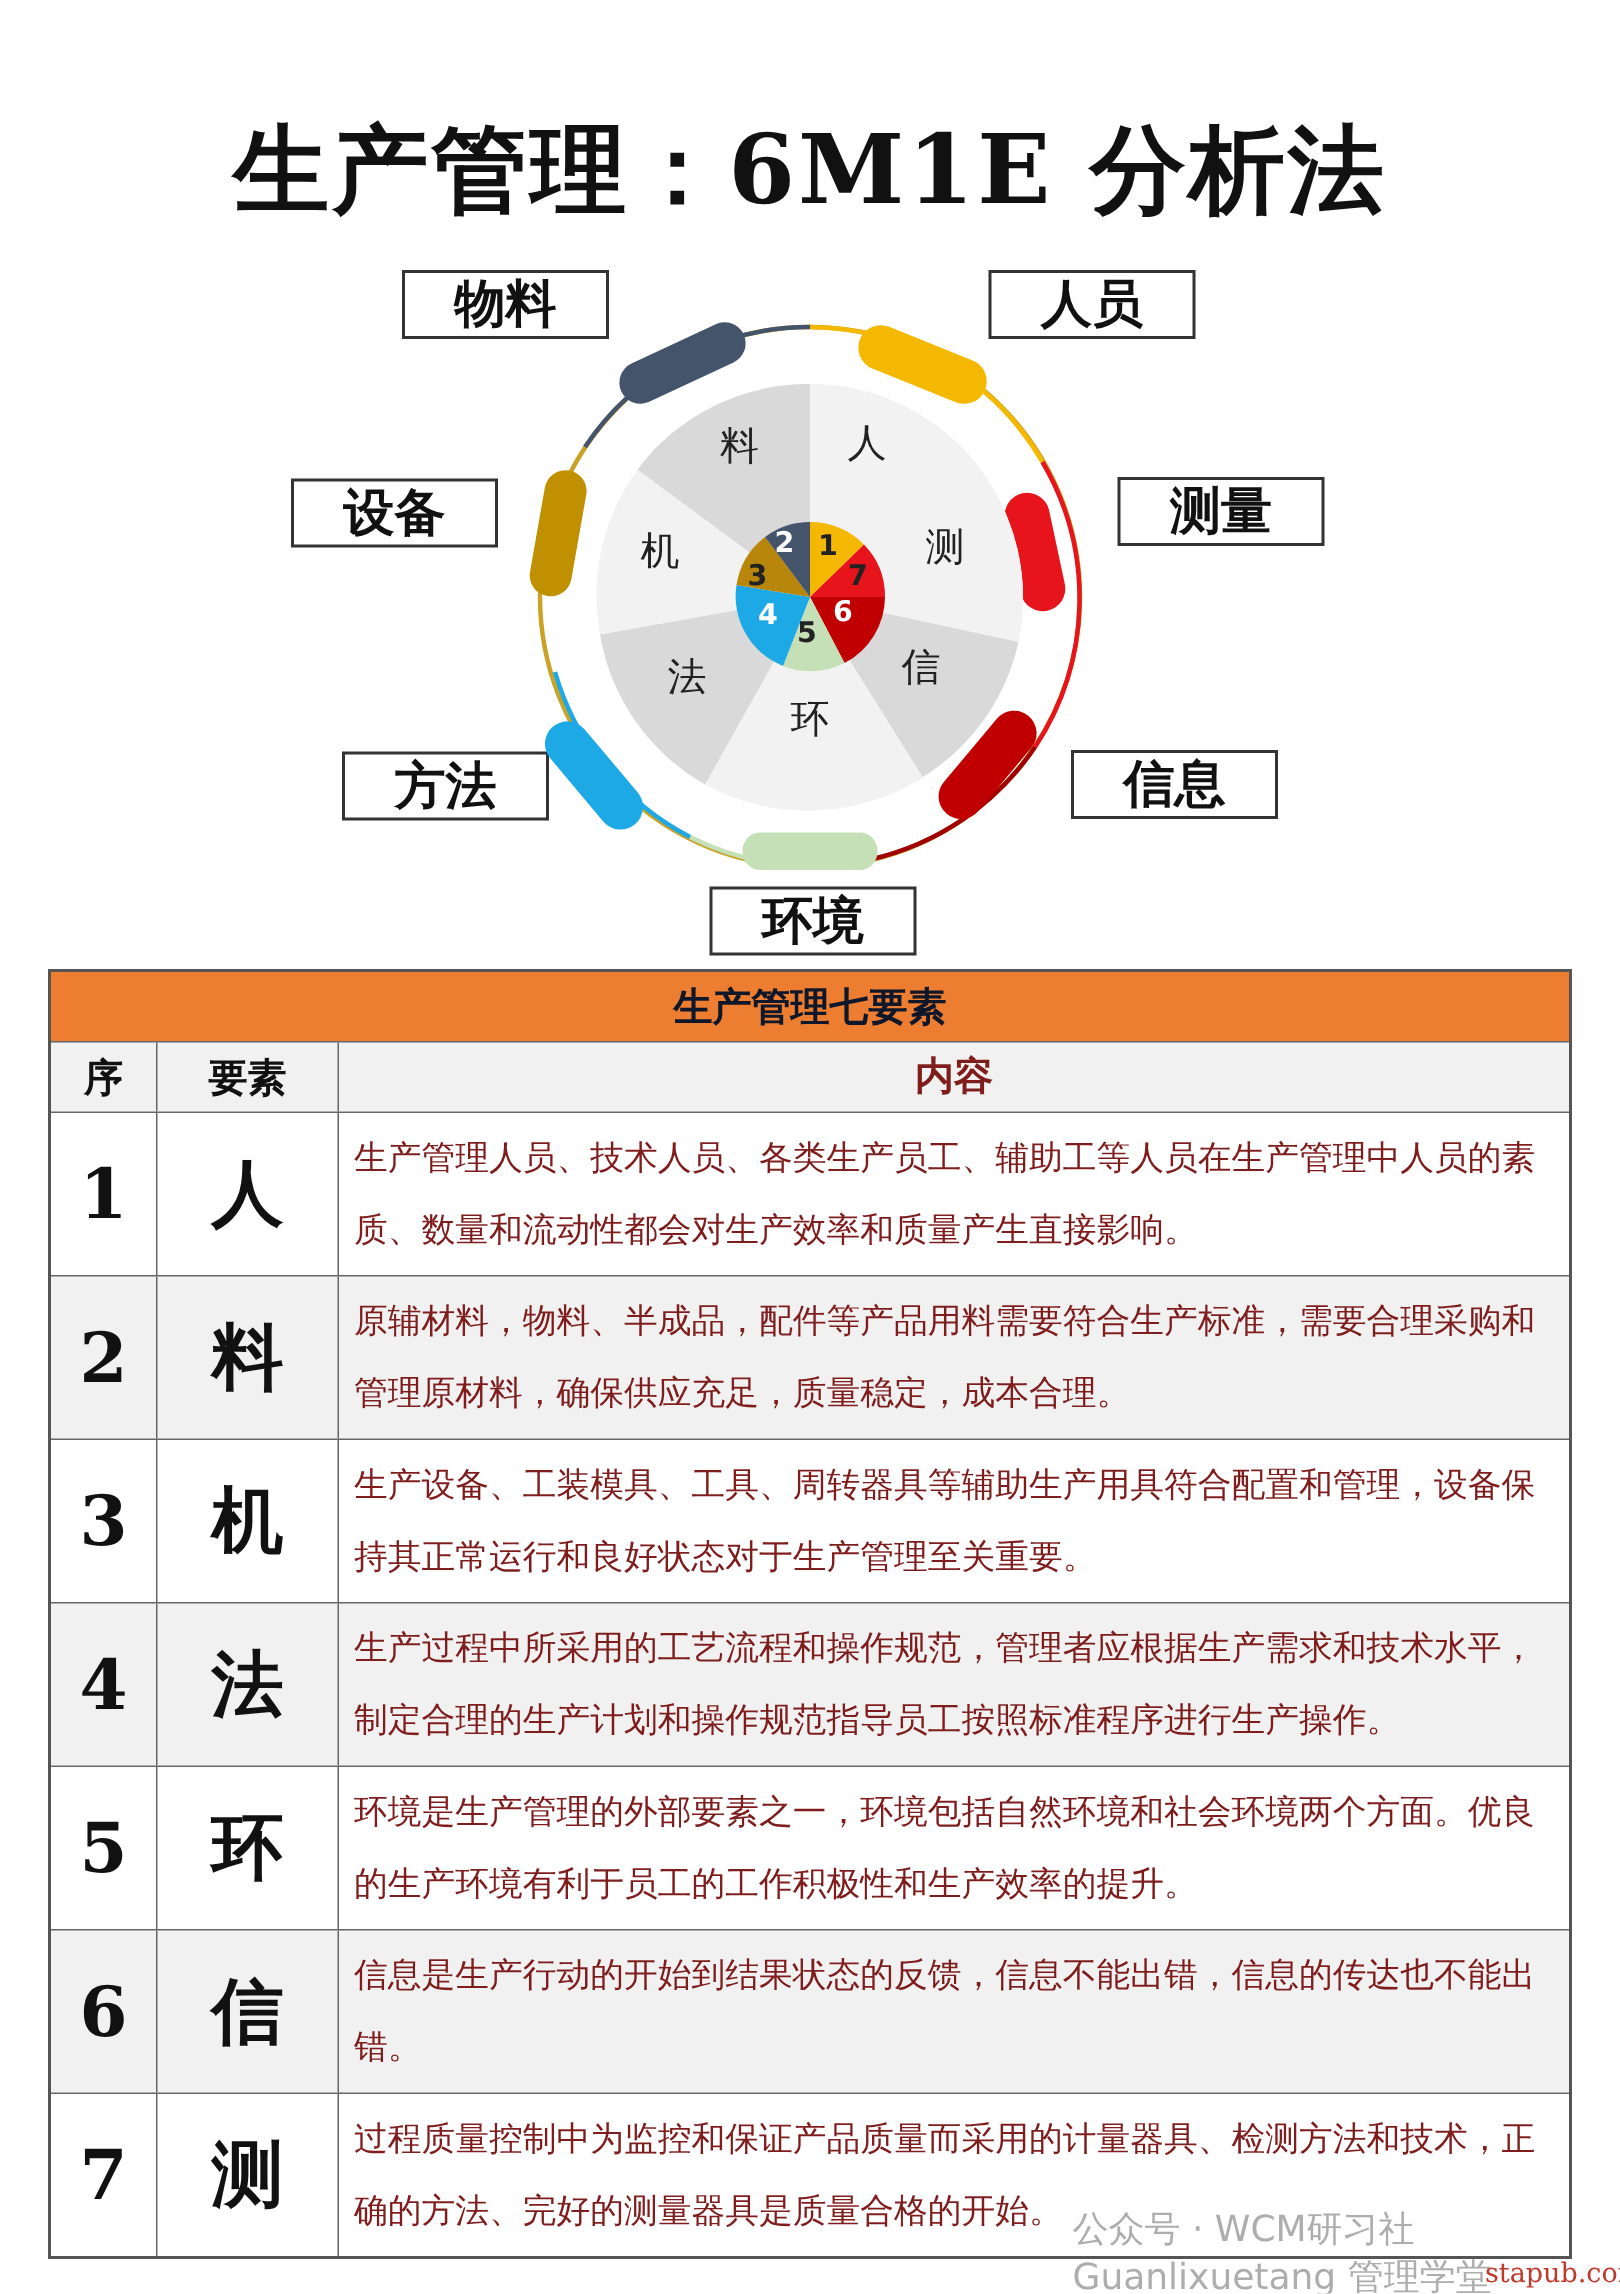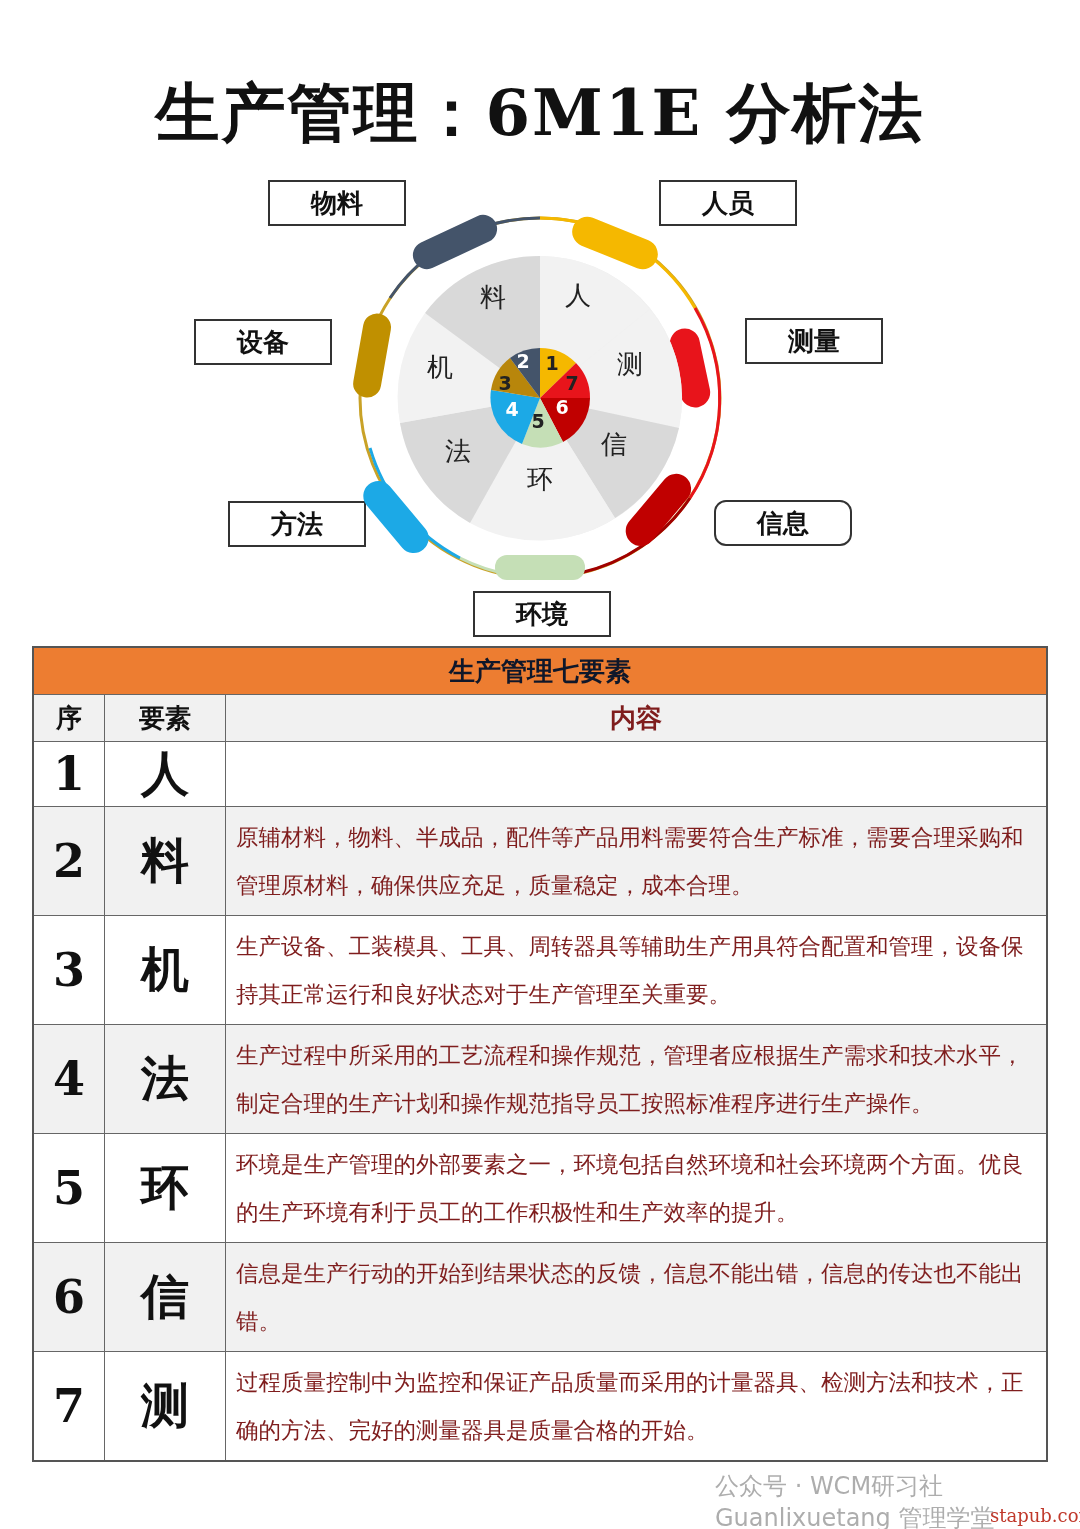--- a/index.html
+++ b/index.html
@@ -1,18 +1,18 @@
 <!DOCTYPE html>
 <html><head>
 <meta charset="utf-8">
 <style>
   html,body{margin:0;padding:0;background:#ffffff;}
   body{width:1080px;height:1529px;position:relative;overflow:hidden;font-family:"DejaVu Sans",sans-serif;color:#111;}
   .title{position:absolute;left:0;top:70px;width:1080px;text-align:center;font-size:64px;font-weight:bold;font-family:"DejaVu Serif",serif;letter-spacing:2px;}
-  .lbl{position:absolute;width:138px;height:46px;border:2px solid #333;background:#fff;display:flex;align-items:center;justify-content:center;font-size:26px;font-weight:bold;box-sizing:border-box;}
+  .lbl{position:absolute;width:138px;height:46px;border:2px solid #333;background:#fff;display:flex;align-items:center;justify-content:center;font-size:34px;font-weight:bold;box-sizing:border-box;}
   .diagram{position:absolute;left:350px;top:208px;width:380px;height:380px;}
   .table{position:absolute;left:32px;top:646px;width:1016px;border:2px solid #555;box-sizing:border-box;}
   .thead{height:46px;background:#ed7d31;color:#0f172a;display:flex;align-items:center;justify-content:center;font-size:26px;font-weight:bold;}
   .row{display:flex;border-top:1.5px solid #666;}
   .row.alt{background:#f1f1f1;}
   .c1{width:70px;border-right:1.5px solid #666;display:flex;align-items:center;justify-content:center;}
   .c2{width:120px;border-right:1.5px solid #666;display:flex;align-items:center;justify-content:center;}
   .c3{flex:1;padding:6px 10px;font-size:22.5px;line-height:48px;color:#7f1d1d;}
   .hdr .c1,.hdr .c2,.hdr .c3{font-size:26px;font-weight:bold;}
   .hdr .c3{text-align:center;padding:0;line-height:46px;}
@@ -25,21 +25,21 @@
 </head>
 <body>
 
 <div class="title">生产管理：6M1E 分析法</div>
 
 <div class="lbl" style="left:268px;top:180px;">物料</div>
 <div class="lbl" style="left:659px;top:180px;">人员</div>
 <div class="lbl" style="left:194px;top:319px;">设备</div>
 <div class="lbl" style="left:745px;top:318px;">测量</div>
 <div class="lbl" style="left:228px;top:501px;">方法</div>
-<div class="lbl" style="left:714px;top:500px;border-radius:12px;">信息</div>
+<div class="lbl" style="left:714px;top:500px;">信息</div>
 <div class="lbl" style="left:473px;top:591px;">环境</div>
 
 <svg class="diagram" viewBox="0 0 380 380">
 
   <circle cx="190" cy="190" r="180" fill="none" stroke="#c9a227" stroke-width="3"></circle>
   <path d="M190 10 A180 180 0 0 1 345 100" fill="none" stroke="#f5b800" stroke-width="3"></path>
   <path d="M345 100 A180 180 0 0 1 340 290" fill="none" stroke="#e8141b" stroke-width="3"></path>
   <path d="M340 290 A180 180 0 0 1 230 365" fill="none" stroke="#a00000" stroke-width="3"></path>
   <path d="M230 365 A180 180 0 0 1 110 350" fill="none" stroke="#c5dfb6" stroke-width="3"></path>
   <path d="M110 350 A180 180 0 0 1 20 240" fill="none" stroke="#1ca9e6" stroke-width="3"></path>
@@ -92,20 +92,21 @@
 <div class="table">
   <div class="thead">生产管理七要素</div>
   <div class="row hdr">
     <div class="c1">序</div>
     <div class="c2">要素</div>
     <div class="c3">内容</div>
   </div>
   <div class="row">
     <div class="c1 num">1</div>
     <div class="c2 elem">人</div>
+    <div class="c3">生产管理人员、技术人员、各类生产员工、辅助工等人员在生产管理中人员的素质、数量和流动性都会对生产效率和质量产生直接影响。</div>
   </div>
   <div class="row alt">
     <div class="c1 num">2</div>
     <div class="c2 elem">料</div>
     <div class="c3">原辅材料，物料、半成品，配件等产品用料需要符合生产标准，需要合理采购和管理原材料，确保供应充足，质量稳定，成本合理。</div>
   </div>
   <div class="row">
     <div class="c1 num">3</div>
     <div class="c2 elem">机</div>
     <div class="c3">生产设备、工装模具、工具、周转器具等辅助生产用具符合配置和管理，设备保持其正常运行和良好状态对于生产管理至关重要。</div>

